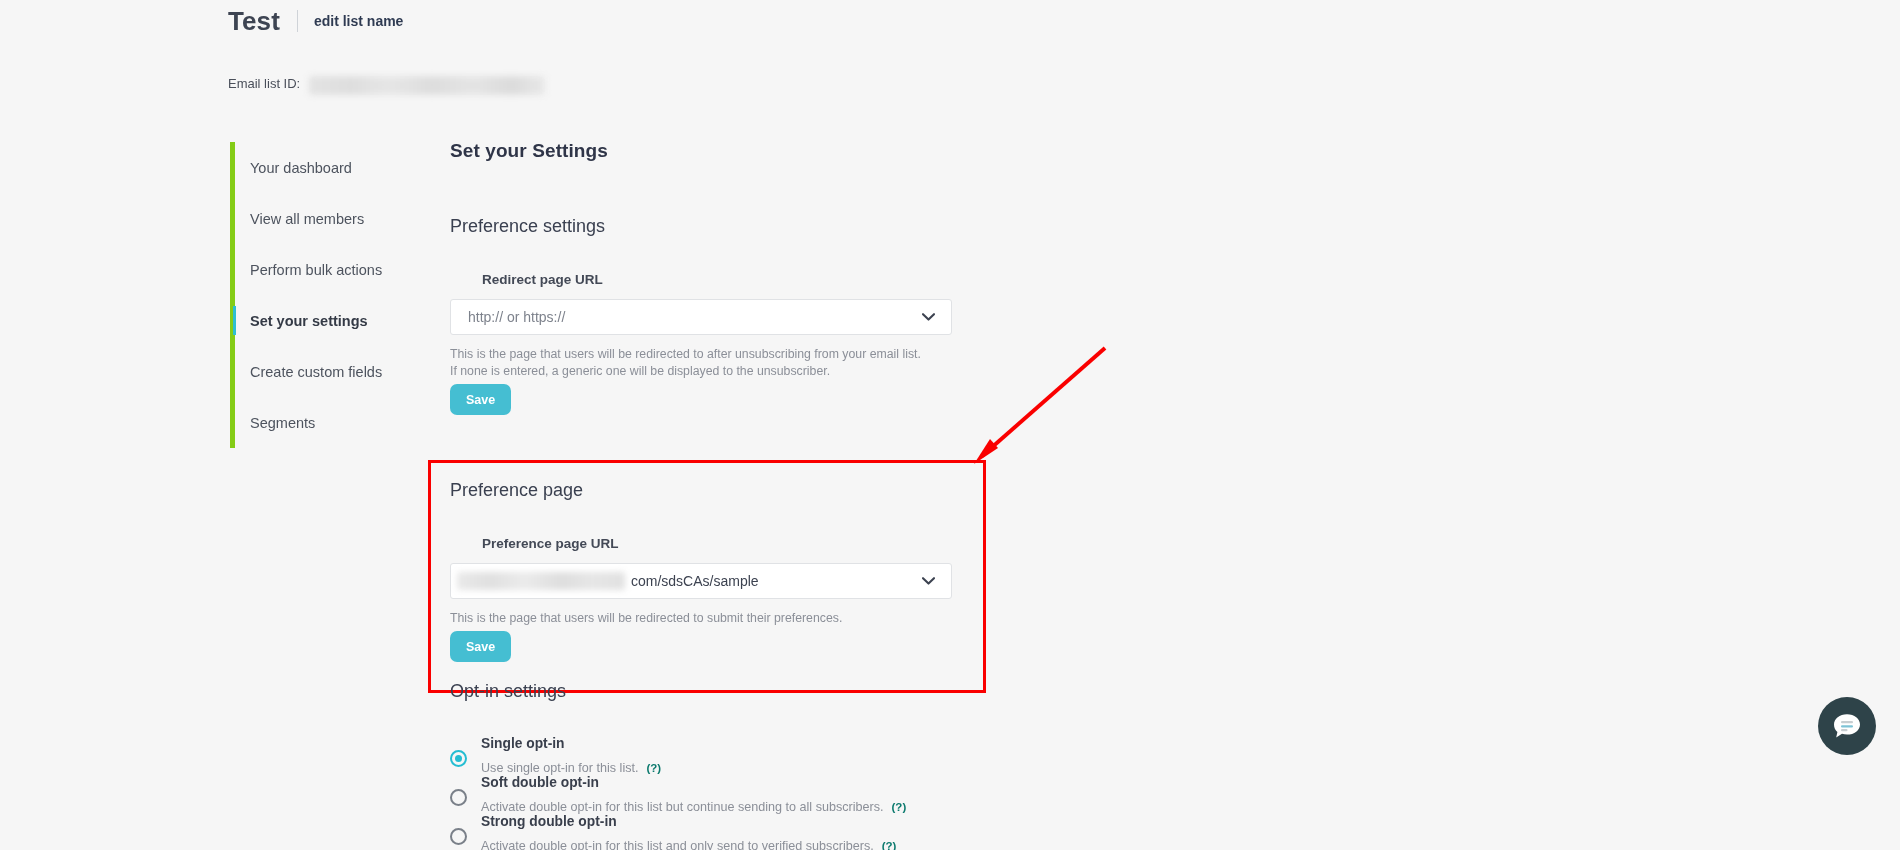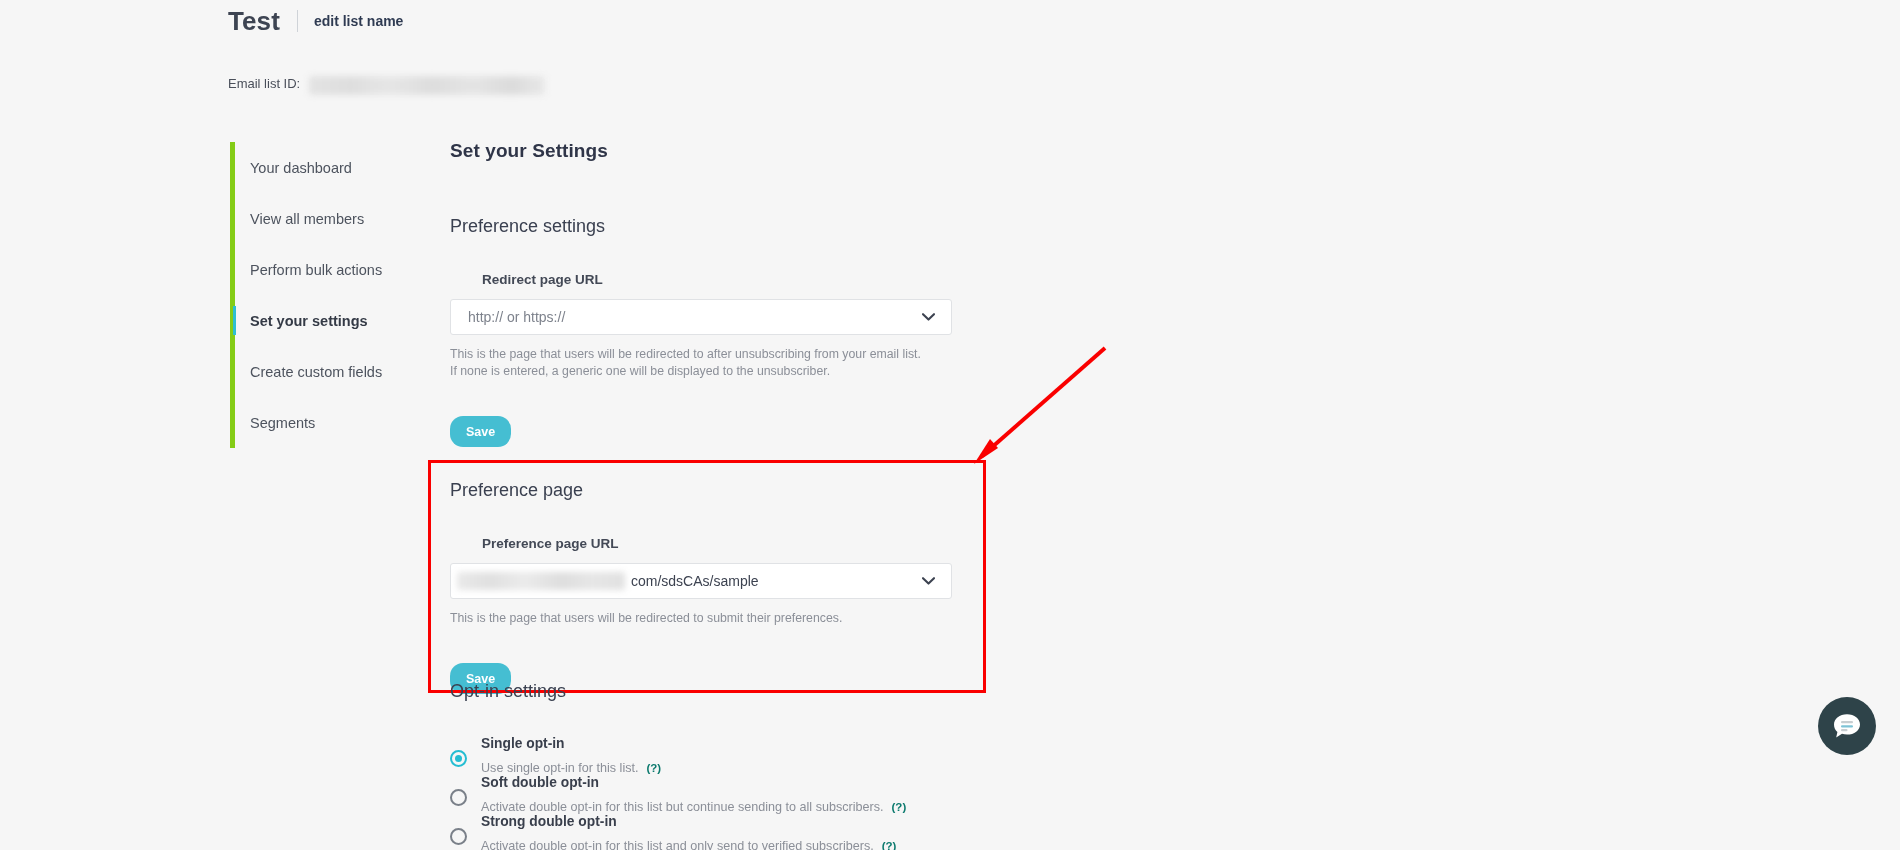--- a/index.html
+++ b/index.html
@@ -164,26 +164,26 @@
     line-height: 0;
   }
   .helper-text {
     margin-top: 11px;
     font-size: 12.3px;
     line-height: 17px;
     color: #8b8f98;
     max-width: 480px;
   }
   .btn-save {
-    margin-top: 36px;
+    margin-top: 4px;
     width: 61px;
     height: 31px;
     background: #45bed2;
     border: none;
-    border-radius: 13px;
+    border-radius: 7px;
     color: #ffffff;
     font-size: 12.5px;
     font-weight: bold;
     font-family: inherit;
     cursor: pointer;
   }
 
   
   .pref-box {
     position: absolute;

